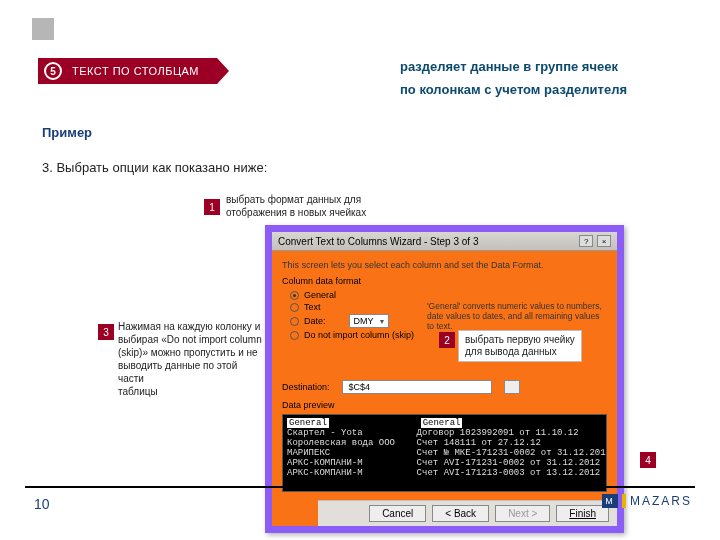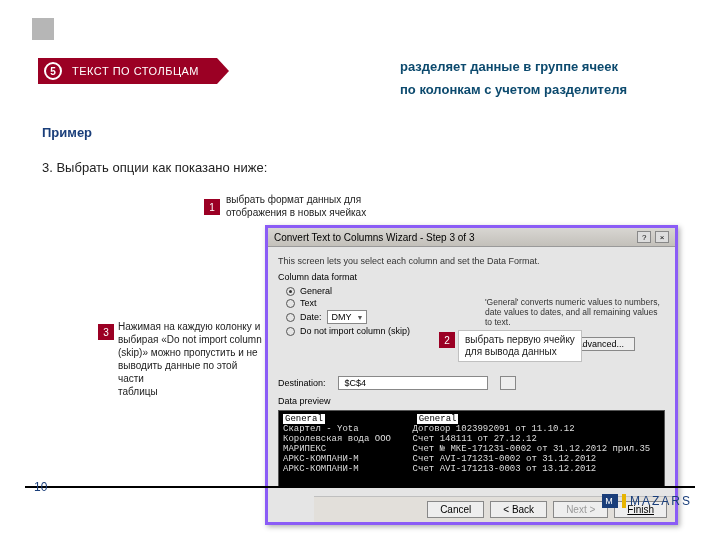--- a/index.html
+++ b/index.html
@@ -86,23 +86,23 @@
   .callout-label {
     position: absolute;
     font-size: 10px;
     color: #222;
     line-height: 1.3;
   }
   
   .dialog {
     position: absolute;
     left: 265px; top: 225px;
-    width: 413px;
-    background: #e5e5e5;
-    border: 3px solid #8b5cf6;
+    width: 359px;
+    background: #f97316;
+    border: 7px solid #8b5cf6;
     box-shadow: 2px 2px 5px rgba(0,0,0,.3);
     font-size: 9px;
   }
   .dialog-title {
     background: linear-gradient(#d8d6d2,#c3c0ba);
     padding: 3px 6px;
     font-size: 10px;
     display: flex;
     justify-content: space-between;
     align-items: center;
@@ -131,21 +131,21 @@
     width: 3px; height: 3px; background: #333; border-radius: 50%;
   }
   .select {
     display: inline-block;
     background: #fff;
     border: 1px solid #888;
     padding: 0 14px 0 4px;
     position: relative;
     font-size: 9px;
     height: 14px; line-height: 13px;
-    margin-left: 0;
+    margin-left: 18px;
   }
   .select::after {
     content: "▼";
     position: absolute; right: 2px; top: 0;
     font-size: 7px; color: #555;
   }
   .info-box {
     position: absolute;
     right: 10px; top: 50px;
     width: 180px;
@@ -206,22 +206,22 @@
     font-size: 10px;
     line-height: 1.2;
     color: #222;
     z-index: 5;
   }
   .footer-line {
     position: absolute; left: 25px; right: 25px; top: 486px;
     border-top: 2px solid #000;
   }
   .pagenum {
-    position: absolute; left: 34px; top: 480px;
-    font-size: 12px; color: #1a3e7a;
+    position: absolute; left: 34px; top: 496px;
+    font-size: 14px; color: #1a3e7a;
   }
   .brand {
     position: absolute; right: 28px; top: 494px;
     display: flex; align-items: center; gap: 4px;
     font-size: 12px; color: #1a3e7a;
     letter-spacing: 2px;
   }
   .brand-logo {
     width: 16px; height: 14px; background: #1a3e7a; color: #fff;
     font-size: 9px; display: flex; align-items: center; justify-content: center;

